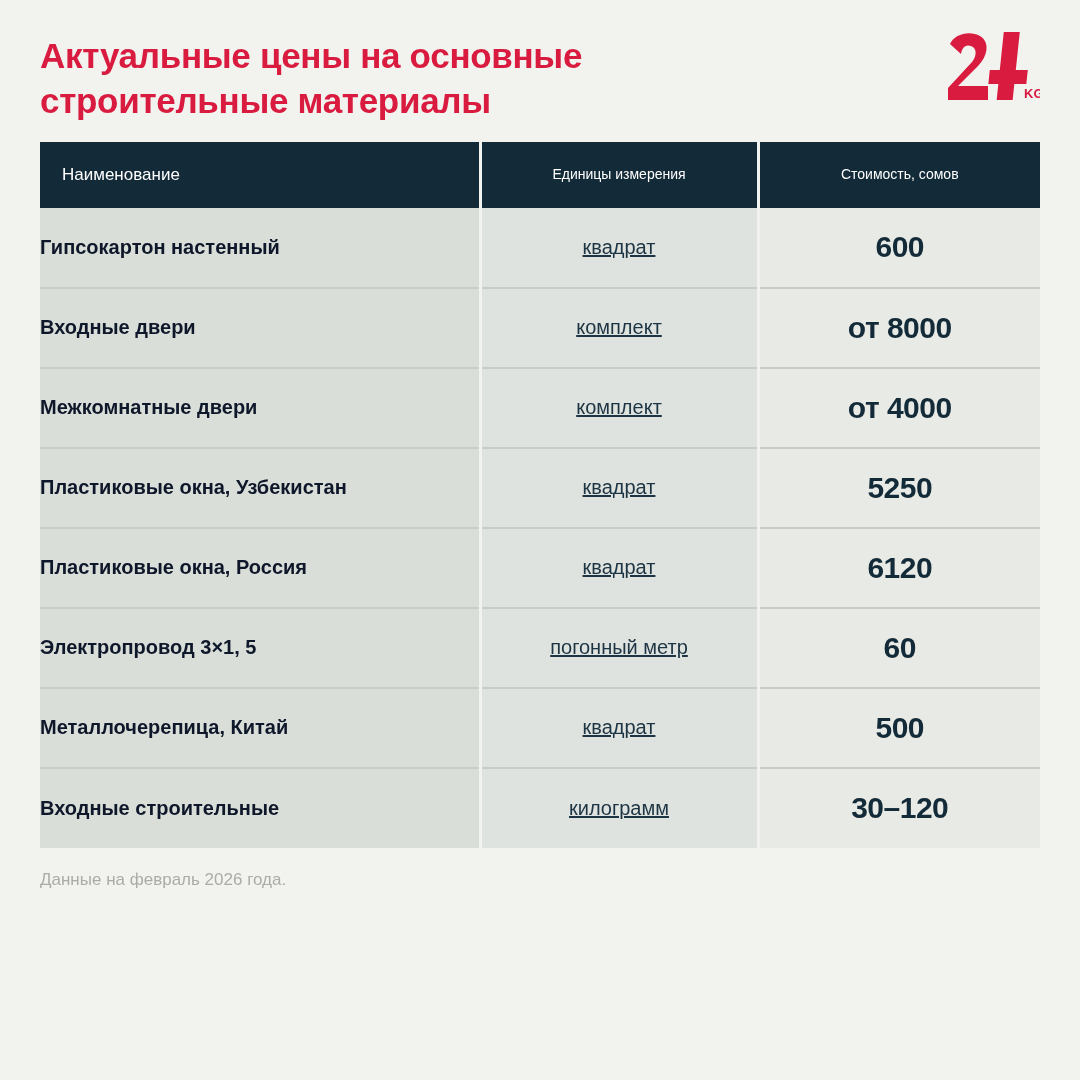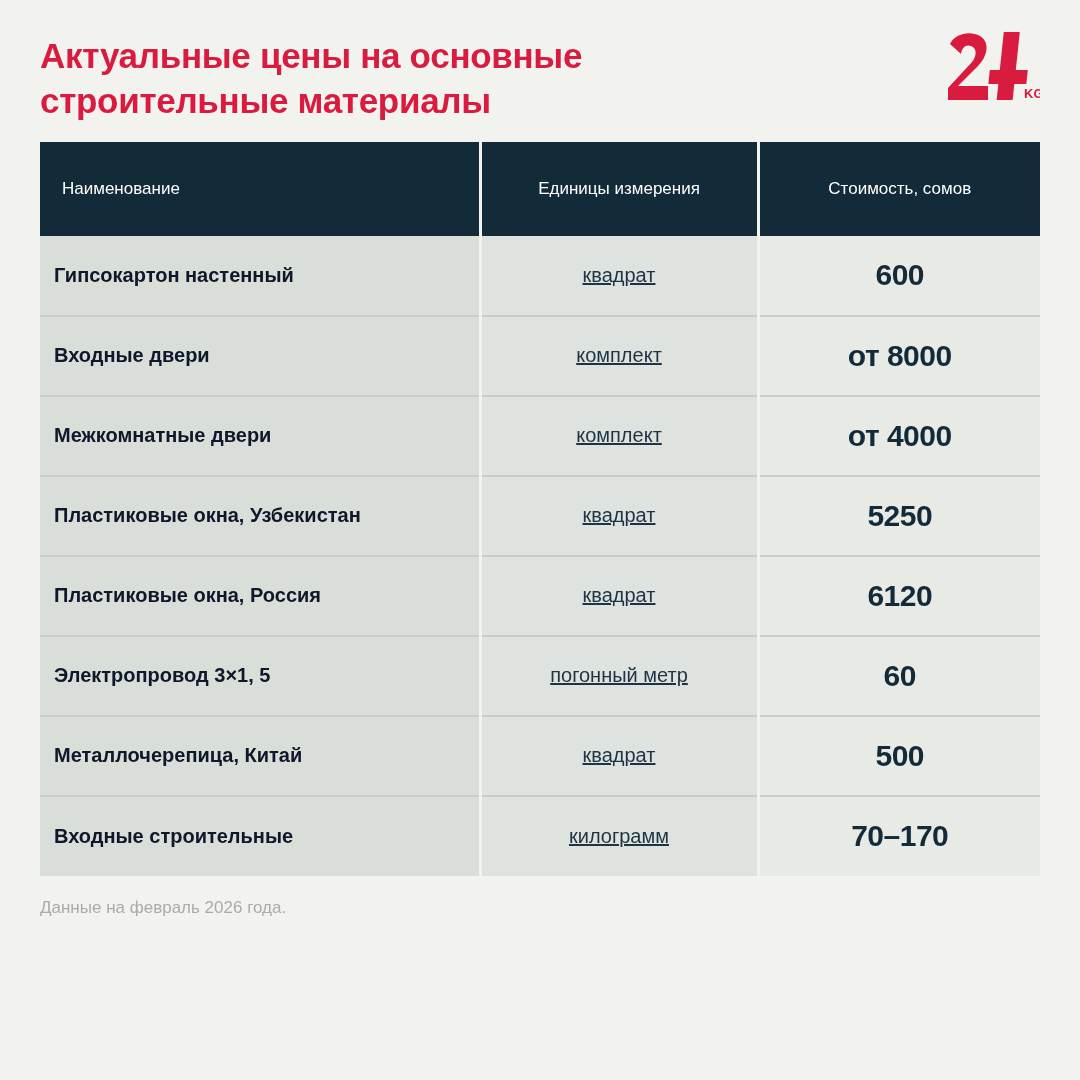--- a/index.html
+++ b/index.html
@@ -45,28 +45,28 @@
   .logo svg {
     display: block;
   }
   table.price-table {
     width: 1000px;
     border-collapse: collapse;
     table-layout: fixed;
   }
   table.price-table th,
   table.price-table td {
-    padding: 14px;
+    padding: 0;
     margin: 0;
   }
   thead th {
     background: #132a38;
     color: #ffffff;
     font-weight: normal;
-    font-size: 17px;
+    font-size: 14px;
     height: 66px;
     vertical-align: middle;
     border-right: 3px solid #f2f2ef;
   }
   thead th:last-child { border-right: none; }
   thead th.col-name {
     text-align: left;
     padding-left: 22px;
     font-size: 17px;
   }
@@ -179,20 +179,20 @@
         <td class="cell-price">60</td>
       </tr>
       <tr>
         <td class="cell-name">Металлочерепица, Китай</td>
         <td class="cell-unit">квадрат</td>
         <td class="cell-price">500</td>
       </tr>
       <tr>
         <td class="cell-name">Входные строительные</td>
         <td class="cell-unit">килограмм</td>
-        <td class="cell-price">70–170</td>
+        <td class="cell-price">30–120</td>
       </tr>
     </tbody>
   </table>
 
   <div class="footnote">Данные на февраль 2026 года.</div>
 
 </div>
 
 </body></html>

